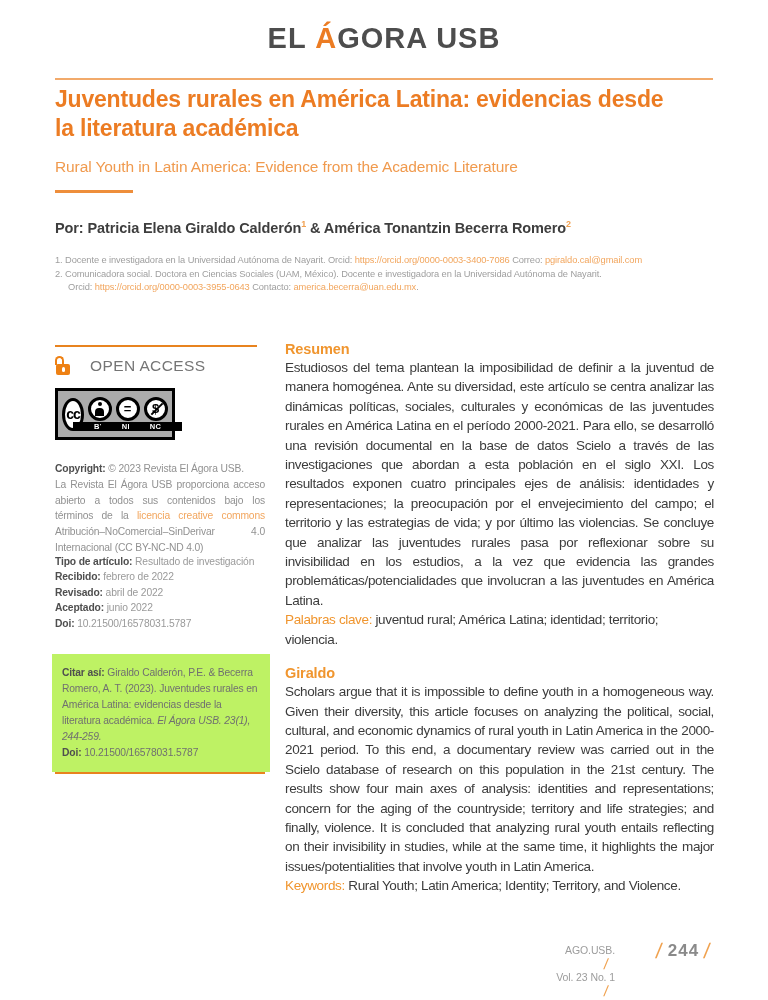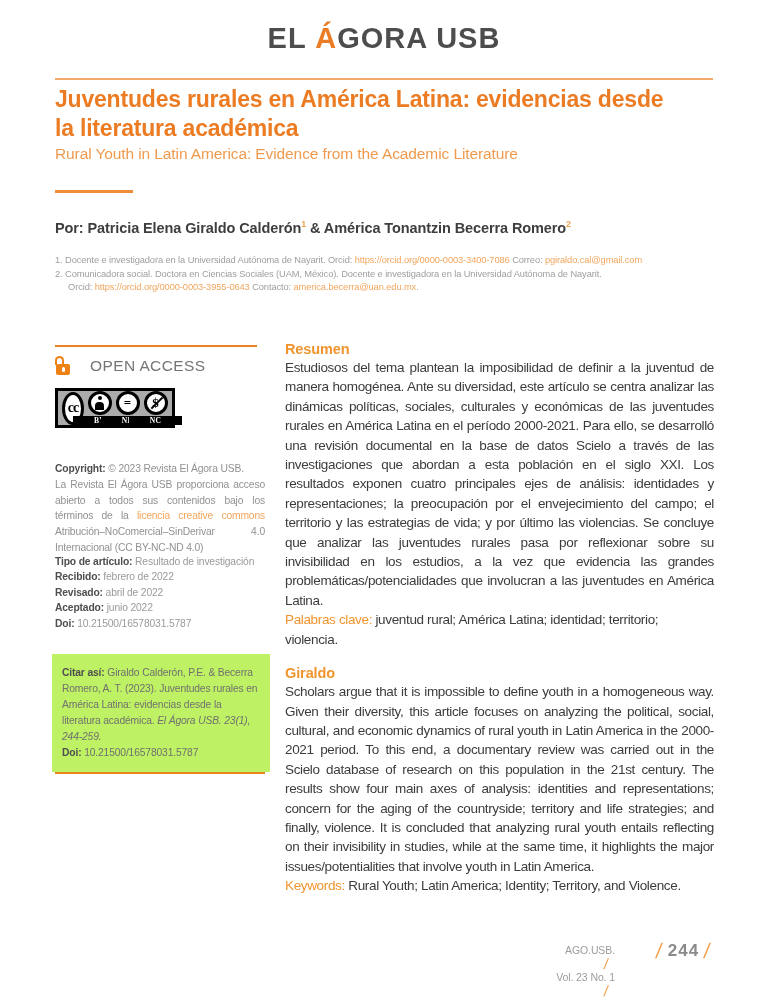--- a/index.html
+++ b/index.html
@@ -18,21 +18,21 @@
     position:absolute; top:78px; left:55px; width:658px; height:2px;
     background:#F2AA6B;
   }
   
   .title-block { position:absolute; top:85px; left:55px; width:610px; }
   .title-block h1 {
     font-size:23px; line-height:1.28; font-weight:700; color:#EC7C23;
     letter-spacing:-0.2px;
   }
   .title-block h2 {
-    margin-top:1px; font-size:15.5px; font-weight:400; color:#F09A4E;
+    margin-top:14px; font-size:15.5px; font-weight:400; color:#F09A4E;
     letter-spacing:-0.1px;
   }
   .dash {
     position:absolute; top:190px; left:55px; width:78px; height:2.5px;
     background:#EE8E3B;
   }
   
   .authors {
     position:absolute; top:219px; left:55px; width:640px;
     font-size:14.5px; font-weight:600; color:#3e3e3e; letter-spacing:-0.1px;
@@ -59,23 +59,23 @@
   .lock .body-b {
     position:absolute; bottom:0; left:1px; width:14px; height:11px;
     background:#EE8114; border-radius:2px;
   }
   .lock .keyhole {
     position:absolute; bottom:3px; left:6.5px; width:3px; height:5px;
     background:#ffffff; border-radius:2px;
   }
   
   .cc-badge {
-    position:absolute; top:388px; left:55px; width:120px; height:40px;
+    position:absolute; top:388px; left:55px; width:120px; height:52px;
     background:#ABABAB; border:3px solid #000; display:flex; align-items:center;
-    padding:2px 4px; gap:3px;font-family:Liberation Serif, serif;
+    padding:2px 4px; gap:3px;
   }
   .cc-circle {
     background:#fff; border:3px solid #000; border-radius:50%;
     display:flex; align-items:center; justify-content:center;
     font-weight:800; color:#000;
   }
   .cc-main { width:33px; height:33px; font-size:14px; letter-spacing:-1px; }
   .cc-item { display:flex; flex-direction:column; align-items:center; width:25px; }
   .cc-small { width:24px; height:24px; font-size:13px; }
   .cc-tag {

